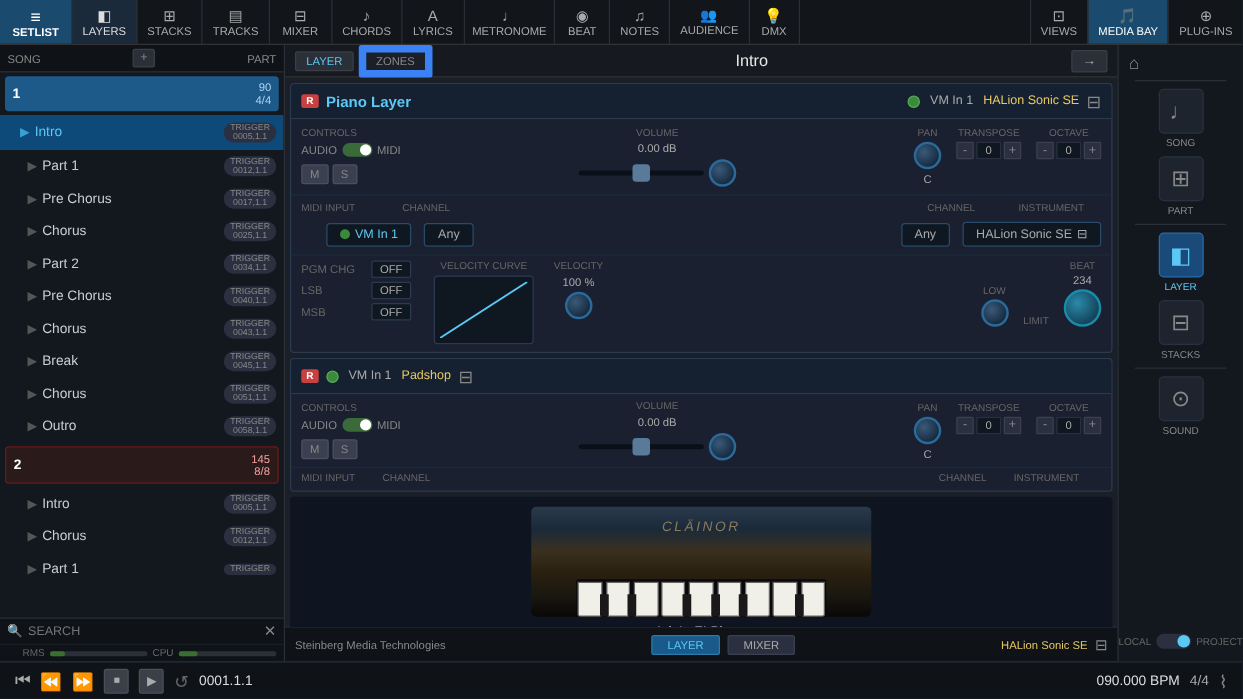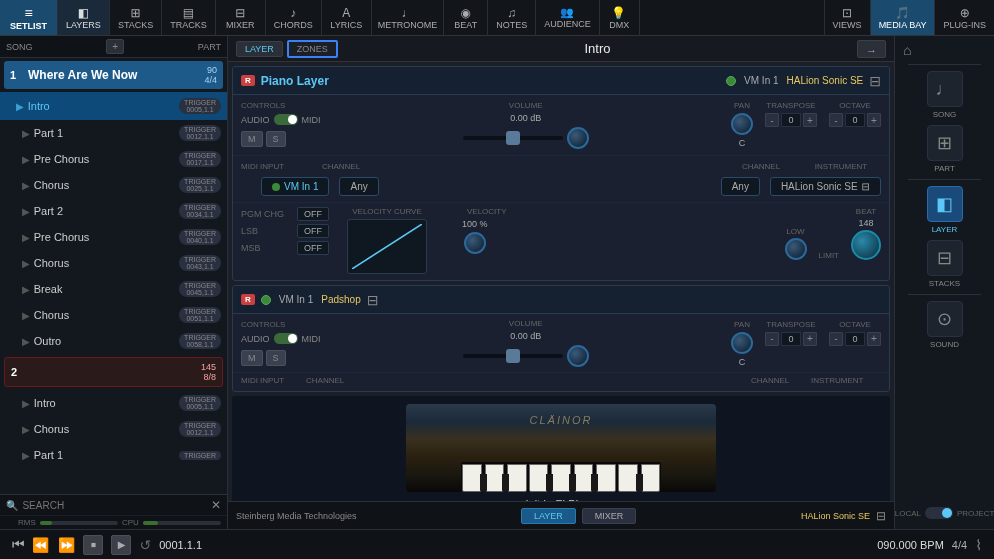--- a/index.html
+++ b/index.html
@@ -83,21 +83,20 @@
         <div style="display:flex;gap:3px;">
           <button style="background:#2a2f38;border:1px solid #3a3f48;color:#888;font-size:10px;padding:1px 5px;cursor:pointer;border-radius:2px;">+</button>
         </div>
         <span style="font-size:9px;color:#888;">PART</span>
       </div>
 
       <div style="flex:1;overflow-y:auto;overflow-x:hidden;">
 
         <div style="background:#1d5a8a;margin:3px 4px;border-radius:3px;padding:4px 6px;display:flex;align-items:center;justify-content:space-between;cursor:pointer;">
           <span style="color:#fff;font-size:11px;font-weight:bold;width:14px;">1</span>
-          <span style="color:#fff;font-size:12px;font-weight:bold;flex:1;margin-left:4px;">Where Are We Now</span>
           <div style="text-align:right;">
             <div style="font-size:9px;color:#aad4ee;">90</div>
             <div style="font-size:9px;color:#aad4ee;">4/4</div>
           </div>
         </div>
 
         <div style="display:flex;align-items:center;justify-content:space-between;padding:3px 6px 3px 16px;cursor:pointer;height:28px;background:#0d4a7a;">
           <span style="color:#3a9fd4;margin-right:4px;font-size:10px;">▶</span>
           <span style="flex:1;color:#5bc8f5;font-size:11px;">Intro</span>
           <div style="background:#2a3040;border-radius:10px;font-size:7px;color:#888;padding:1px 5px;text-align:center;">
@@ -223,21 +222,21 @@
         <div style="flex:1;height:4px;background:#2a2f38;border-radius:2px;">
             <div style="height:100%;background:#3a6f30;border-radius:2px;width:20%;"></div>
           </div>
       </div>
     </div>
 
     <div style="flex:1;background:#1a1f28;display:flex;flex-direction:column;overflow:hidden;">
 
       <div style="display:flex;align-items:center;background:#16191f;height:26px;border-bottom:1px solid #333;padding:0 8px;gap:4px;">
         <button style="background:#2a2f38;border:1px solid #3a3f48;color:#5bc8f5;font-size:9px;padding:2px 8px;cursor:pointer;border-radius:2px;">LAYER</button>
-        <button style="background:#1a1f28;border:2px solid #3b82f6;color:#888;font-size:9px;padding:2px 8px;cursor:pointer;border-radius:2px;">ZONES</button>
+        <button style="background:#1a1f28;border:6px solid #3b82f6;color:#888;font-size:9px;padding:2px 8px;cursor:pointer;border-radius:2px;">ZONES</button>
         <div style="flex:1;text-align:center;">
           <span style="color:#e8e8e8;font-size:13px;">Intro</span>
         </div>
         <button style="background:#2a2f38;border:1px solid #3a3f48;color:#aaa;padding:2px 8px;cursor:pointer;border-radius:2px;font-size:11px;">→</button>
       </div>
 
       <div style="flex:1;overflow-y:auto;overflow-x:hidden;padding:4px;">
 
         <div style="background:#1a2030;border:1px solid #2a3a50;border-radius:3px;margin-bottom:4px;">
 
@@ -352,36 +351,36 @@
             <div style="display:flex;flex-direction:column;align-items:center;gap:3px;">
               <span style="font-size:8px;color:#666;text-transform:uppercase;">VELOCITY CURVE</span>
               <div style="width:80px;height:55px;background:#0f1820;border:1px solid #2a3a50;border-radius:3px;display:flex;align-items:flex-end;padding:4px;">
                 <svg viewBox="0 0 70 45" style="width:100%;height:100%;">
                   <polyline points="0,45 70,0" stroke="#5bc8f5" stroke-width="1.5" fill="none"></polyline>
                 </svg>
               </div>
             </div>
 
             <div style="display:flex;flex-direction:column;align-items:center;gap:3px;">
-              <span style="font-size:8px;color:#666;text-transform:uppercase;margin-left:24px;">VELOCITY</span>
+              <span style="font-size:8px;color:#666;text-transform:uppercase;">VELOCITY</span>
               <span style="font-size:9px;color:#aaa;">100 %</span>
               <div style="width:22px;height:22px;border-radius:50%;background:radial-gradient(circle at 35% 35%,#3a5a7a,#0a1a2a);border:2px solid #2a6a9a;cursor:pointer;"></div>
             </div>
 
             <div style="display:flex;gap:12px;align-items:flex-end;margin-left:auto;">
               <div style="display:flex;flex-direction:column;align-items:center;gap:2px;">
                 <span style="font-size:8px;color:#666;">LOW</span>
                 <div style="width:22px;height:22px;border-radius:50%;background:radial-gradient(circle at 35% 35%,#3a5a7a,#0a1a2a);border:2px solid #2a6a9a;cursor:pointer;"></div>
               </div>
               <div style="display:flex;flex-direction:column;align-items:center;gap:2px;">
                 <span style="font-size:8px;color:#666;">LIMIT</span>
               </div>
               <div style="display:flex;flex-direction:column;align-items:center;gap:2px;">
                 <span style="font-size:8px;color:#666;">BEAT</span>
-                <span style="font-size:9px;color:#aaa;">148</span>
+                <span style="font-size:9px;color:#aaa;">234</span>
                 <div style="width:30px;height:30px;border-radius:50%;background:radial-gradient(circle at 35% 35%,#2a8aaa,#0a2a3a);border:2px solid #1a8aaa;cursor:pointer;"></div>
               </div>
             </div>
           </div>
         </div>
 
         <div style="background:#1a2030;border:1px solid #2a3a50;border-radius:3px;margin-bottom:4px;">
           <div style="display:flex;align-items:center;background:#152030;padding:4px 8px;border-radius:3px 3px 0 0;border-bottom:1px solid #2a3a50;height:28px;">
             <span style="background:#c84040;color:#fff;font-size:8px;padding:1px 4px;border-radius:2px;font-weight:bold;margin-right:6px;">R</span>
             <span style="width:10px;height:10px;border-radius:50%;background:#3a8a3a;border:1px solid #5aaa5a;margin-right:8px;display:inline-block;"></span>
@@ -442,21 +441,21 @@
             <span style="font-size:8px;color:#666;min-width:55px;text-transform:uppercase;">MIDI INPUT</span>
             <span style="font-size:8px;color:#666;min-width:50px;text-transform:uppercase;">CHANNEL</span>
             <div style="flex:1;"></div>
             <span style="font-size:8px;color:#666;min-width:50px;text-transform:uppercase;">CHANNEL</span>
             <span style="font-size:8px;color:#666;min-width:70px;text-transform:uppercase;">INSTRUMENT</span>
           </div>
         </div>
 
         <div style="background:#0f1520;border-radius:3px;padding:8px;display:flex;flex-direction:column;align-items:center;">
 
-          <div style="width:310px;height:88px;background:linear-gradient(180deg,#2a3a4a 0%,#1a2a3a 20%,#3a3020 40%,#2a2010 60%,#1a1810 80%,#0a0808 100%);border-radius:4px;display:flex;align-items:flex-end;justify-content:center;position:relative;overflow:hidden;margin-bottom:6px;">
+          <div style="width:272px;height:88px;background:linear-gradient(180deg,#2a3a4a 0%,#1a2a3a 20%,#3a3020 40%,#2a2010 60%,#1a1810 80%,#0a0808 100%);border-radius:4px;display:flex;align-items:flex-end;justify-content:center;position:relative;overflow:hidden;margin-bottom:6px;">
             <div style="position:absolute;top:10px;left:50%;transform:translateX(-50%);color:#8a7a5a;font-size:11px;font-style:italic;letter-spacing:2px;">CLÄINOR</div>
 
             <div style="display:flex;align-items:flex-end;gap:0;width:200px;height:30px;background:#0a0808;border-radius:2px 2px 0 0;">
               <div style="flex:1;height:28px;background:#f0f0e8;border:1px solid #666;border-radius:0 0 2px 2px;margin:0 1px;"></div>
               <div style="width:7px;height:18px;background:#1a1818;position:relative;z-index:2;margin:0 -3px;border-radius:0 0 2px 2px;"></div>
               <div style="flex:1;height:28px;background:#f0f0e8;border:1px solid #666;border-radius:0 0 2px 2px;margin:0 1px;"></div>
               <div style="width:7px;height:18px;background:#1a1818;position:relative;z-index:2;margin:0 -3px;border-radius:0 0 2px 2px;"></div>
               <div style="flex:1;height:28px;background:#f0f0e8;border:1px solid #666;border-radius:0 0 2px 2px;margin:0 1px;"></div>
               <div style="flex:1;height:28px;background:#f0f0e8;border:1px solid #666;border-radius:0 0 2px 2px;margin:0 1px;"></div>
               <div style="width:7px;height:18px;background:#1a1818;position:relative;z-index:2;margin:0 -3px;border-radius:0 0 2px 2px;"></div>

